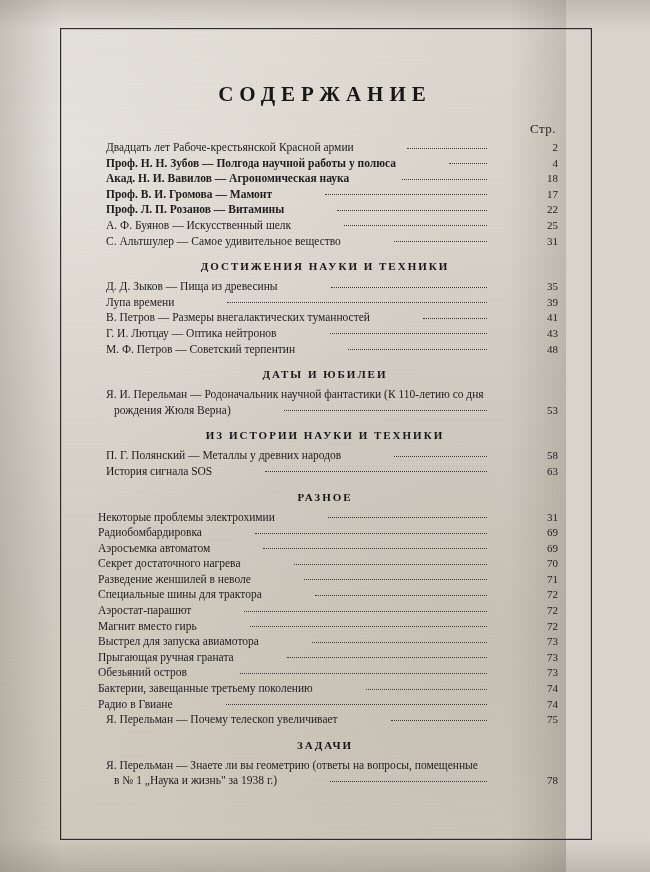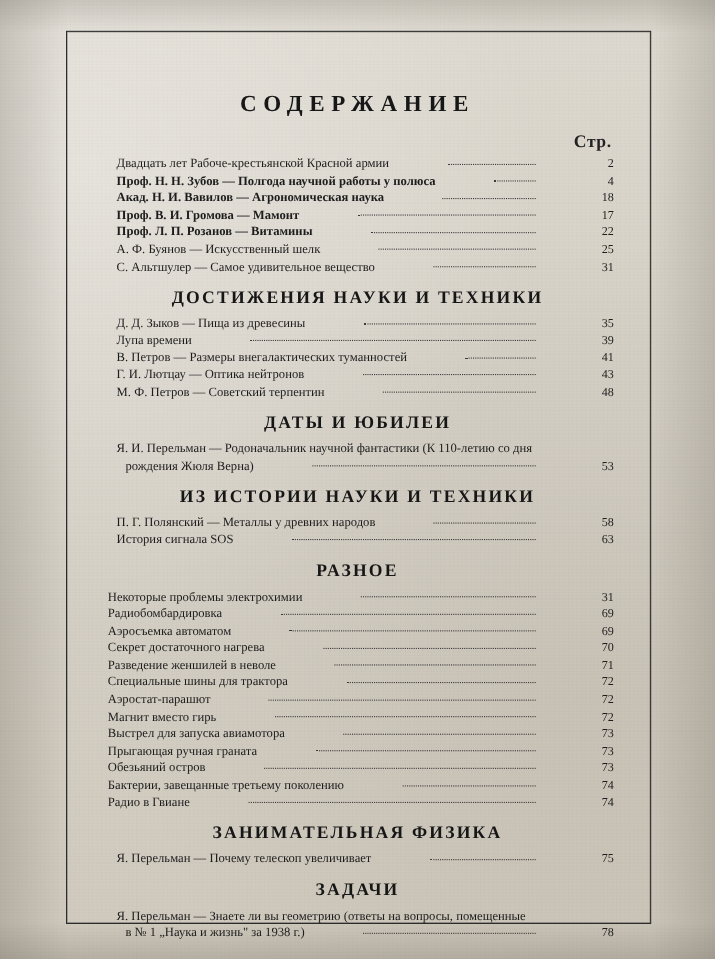--- a/index.html
+++ b/index.html
@@ -9,21 +9,21 @@
   body {
     width: 650px;
     height: 872px;
     background: #d8d4cc;
     font-family: "Liberation Serif", serif;
     color: #1b1b1b;
     overflow: hidden;
   }
   .page {
     position: relative;
-    width: 650px;
+    width: 566px;
     height: 872px;
     background:
       radial-gradient(circle at 12% 18%, rgba(255,255,255,0.30), rgba(255,255,255,0) 45%),
       radial-gradient(circle at 82% 72%, rgba(120,110,95,0.12), rgba(255,255,255,0) 50%),
       linear-gradient(175deg, #dedad1 0%, #d6d1c7 40%, #cfc9bd 100%);
   }
   .grain {
     position: absolute;
     inset: 0;
     pointer-events: none;
@@ -51,30 +51,29 @@
     text-align: center;
     font-size: 21px;
     letter-spacing: 6px;
     font-weight: bold;
     color: #171717;
     margin: 0 0 6px 0;
     font-family: "Liberation Serif", serif;
   }
   .page-col-label {
     text-align: right;
-    font-size: 16px;
+    font-size: 13px;
     letter-spacing: 0.5px;
     margin: 14px 0 3px 0;
     padding-right: 2px;
     color: #232323;
-    font-weight: bold;
   }
   .section-head {
     text-align: center;
-    font-size: 16px;
+    font-size: 11px;
     font-weight: bold;
     letter-spacing: 2px;
     margin: 11px 0 7px 0;
     color: #161616;
   }
   ul.toc {
     list-style: none;
     margin: 0;
     padding: 0;
   }
@@ -318,21 +317,20 @@
             <span class="etext">Бактерии, завещанные третьему поколению</span>
             <span class="leader"></span>
             <span class="pnum">74</span>
           </li>
           <li class="entry ind2">
             <span class="etext">Радио в Гвиане</span>
             <span class="leader"></span>
             <span class="pnum">74</span>
           </li>
         </ul>
-        <div class="section-head">ЗАНИМАТЕЛЬНАЯ ФИЗИКА</div>
         <ul class="toc">
           <li class="entry ind1">
             <span class="etext">Я. Перельман — Почему телескоп увеличивает</span>
             <span class="leader"></span>
             <span class="pnum">75</span>
           </li>
         </ul>
         <div class="section-head">ЗАДАЧИ</div>
         <ul class="toc">
           <li class="entry ind1">

